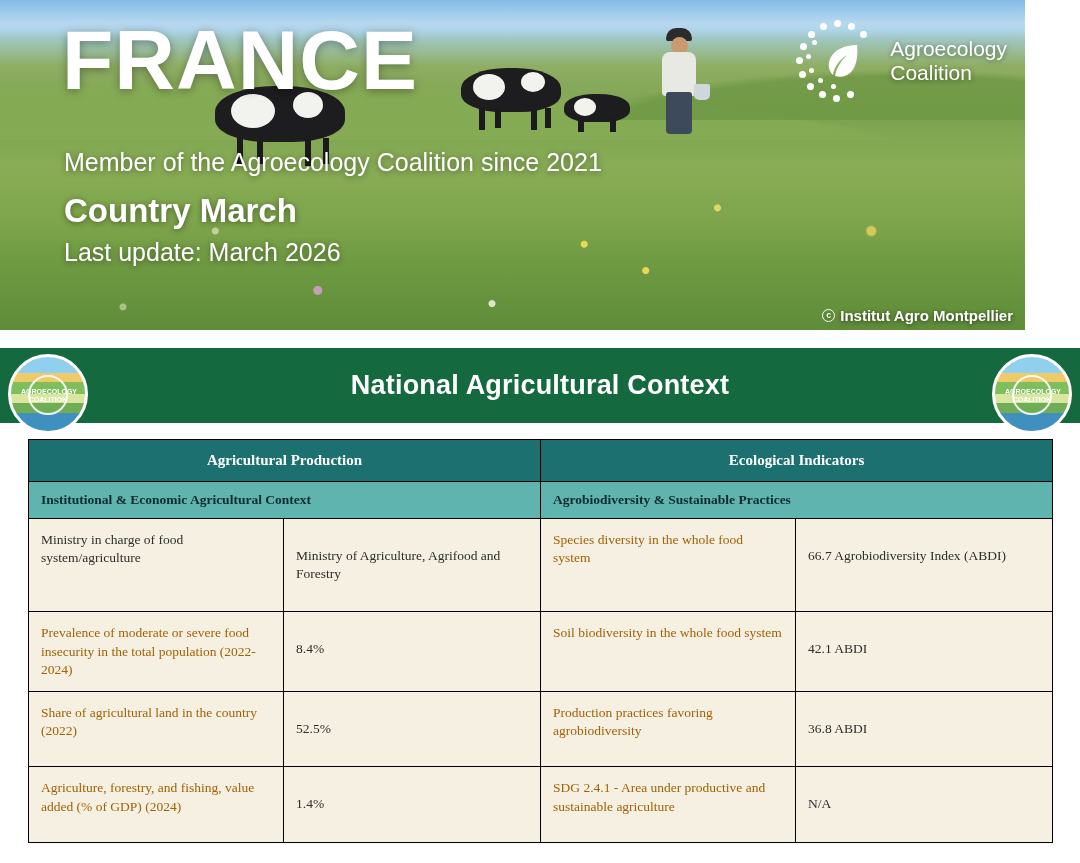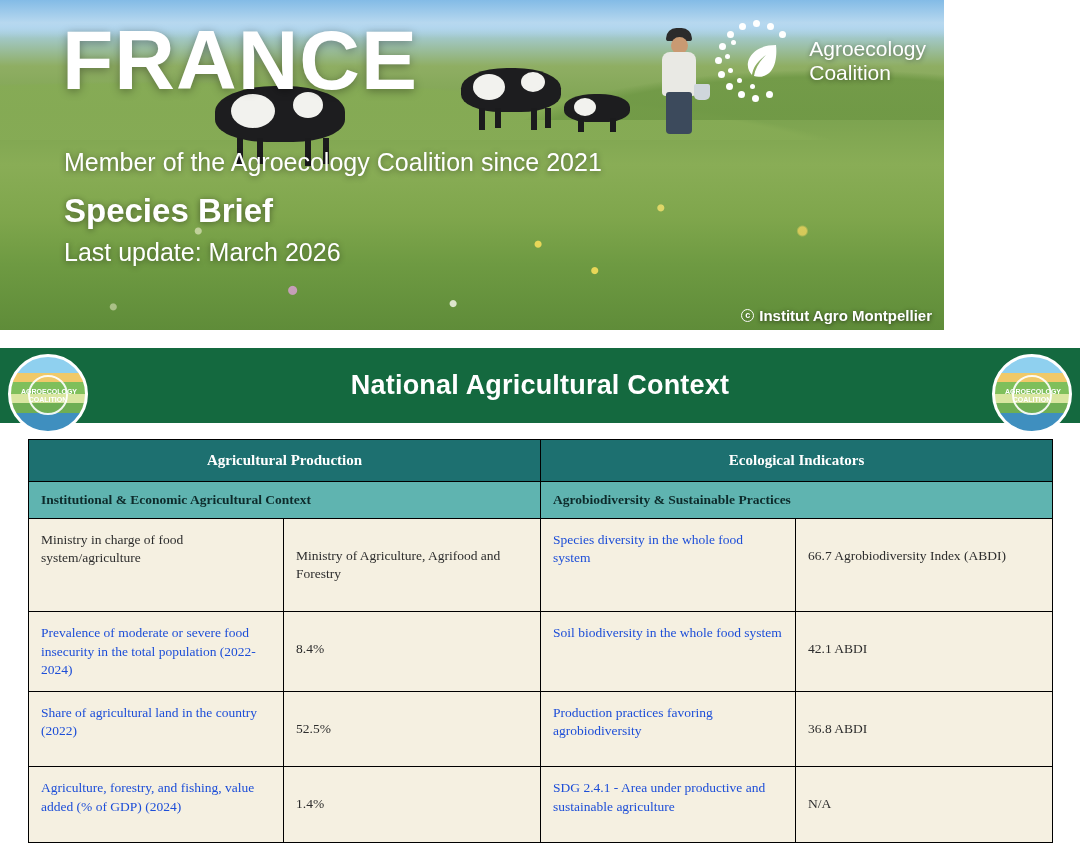--- a/index.html
+++ b/index.html
@@ -11,21 +11,21 @@
     width: 1080px;
     height: 863px;
     background: #ffffff;
     font-family: "Liberation Sans", sans-serif;
     overflow: hidden;
   }
 
   
   .hero {
     position: relative;
-    width: 944px;
+    width: 1025px;
     height: 330px;
     overflow: hidden;
     background: #0369a1;
   }
   .hero-bg {
     position: absolute;
     inset: 0;
     background:
       
       radial-gradient(circle at 31% 88%, rgba(214,160,205,.85) 0 4px, rgba(214,160,205,0) 5px),
@@ -248,21 +248,21 @@
   th.subhead {
     background: #5fb4b0;
     color: #0d2b2b;
     font-size: 13.5px;
     font-weight: bold;
     text-align: left;
     padding: 10px 12px;
   }
   td.label {
     background: #f5f0e1;
-    color: #1d4ed8;
+    color: #a16207;
     font-size: 13.5px;
     line-height: 1.35;
     padding: 12px 12px;
   }
   td.label.dark {
     color: #2d2d2d;
   }
   td.value {
     background: #f5f0e1;
     color: #2d2d2d;
@@ -312,21 +312,21 @@
   <div class="person">
     <div class="hat"></div>
     <div class="head"></div>
     <div class="shirt"></div>
     <div class="pants"></div>
     <div class="bucket"></div>
   </div>
 
   <div class="hero-title">FRANCE</div>
   <div class="hero-sub1">Member of the Agroecology Coalition since 2021</div>
-  <div class="hero-sub2">Species Brief</div>
+  <div class="hero-sub2">Country March</div>
   <div class="hero-sub3">Last update: March 2026</div>
 
   <div class="hero-credit">
     <span class="credit-c">c</span>
     <span>Institut Agro Montpellier</span>
   </div>
 
   <div class="logo">
     <div class="logo-mark">
       <div class="logo-dots">

